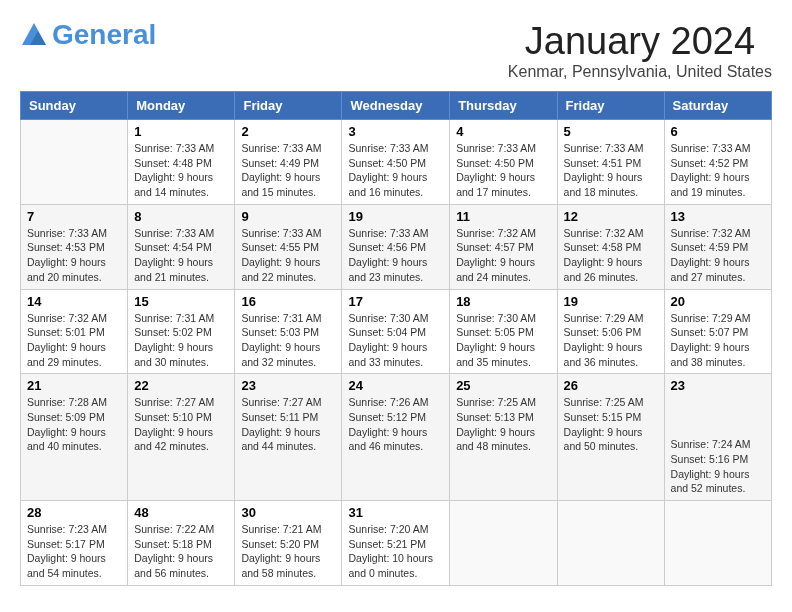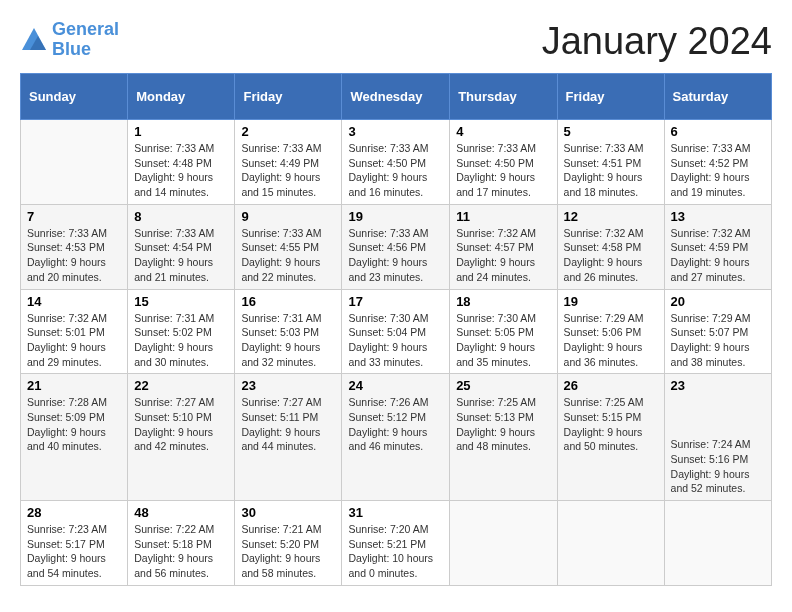--- a/index.html
+++ b/index.html
@@ -14,21 +14,21 @@
       display: flex;
       justify-content: space-between;
       align-items: flex-start;
       margin-bottom: 10px;
     }
     .logo {
       display: flex;
       align-items: center;
     }
     .logo-text {
-      font-size: 18px;
+      font-size: 28px;
       font-weight: bold;
       color: #1a1a2e;
       line-height: 1.1;
     }
     .logo-text span {
       color: #4a90d9;
     }
     .logo-icon {
       width: 28px;
       height: 28px;
@@ -48,21 +48,21 @@
     }
     table {
       width: 100%;
       border-collapse: collapse;
       font-size: 11.5px;
     }
     thead th {
       background-color: #3a6db5;
       color: #fff;
       text-align: left;
-      padding: 15px 8px;
+      padding: 6px 8px;
       font-size: 13px;
       font-weight: bold;
       border: 1px solid #5a8dd5;
     }
     tbody td {
       border: 1px solid #ccc;
       vertical-align: top;
       padding: 4px 6px;
       height: 80px;
       width: 108px;
@@ -90,25 +90,25 @@
 <body>
 
 <div class="header">
   <div class="logo">
     <svg class="logo-icon" viewBox="0 0 28 28">
       <polygon points="14,2 26,24 2,24" fill="#4a90d9"></polygon>
       <polygon points="18,10 26,24 10,24" fill="#2a5fa0" opacity="0.6"></polygon>
     </svg>
     <div class="logo-text">
       <div><span>General</span></div>
-      <div><span style="color:#4a90d9">Blue</span></div>
     </div>
   </div>
   <div class="title-block">
     <div class="calendar-title">January 2024</div>
+    <div class="calendar-subtitle">Kenmar, Pennsylvania, United States</div>
   </div>
 </div>
 
 <table>
   <thead>
     <tr id="weekday-header">
         <th>Sunday</th>
         <th>Monday</th>
         <th>Friday</th>
         <th>Wednesday</th>

